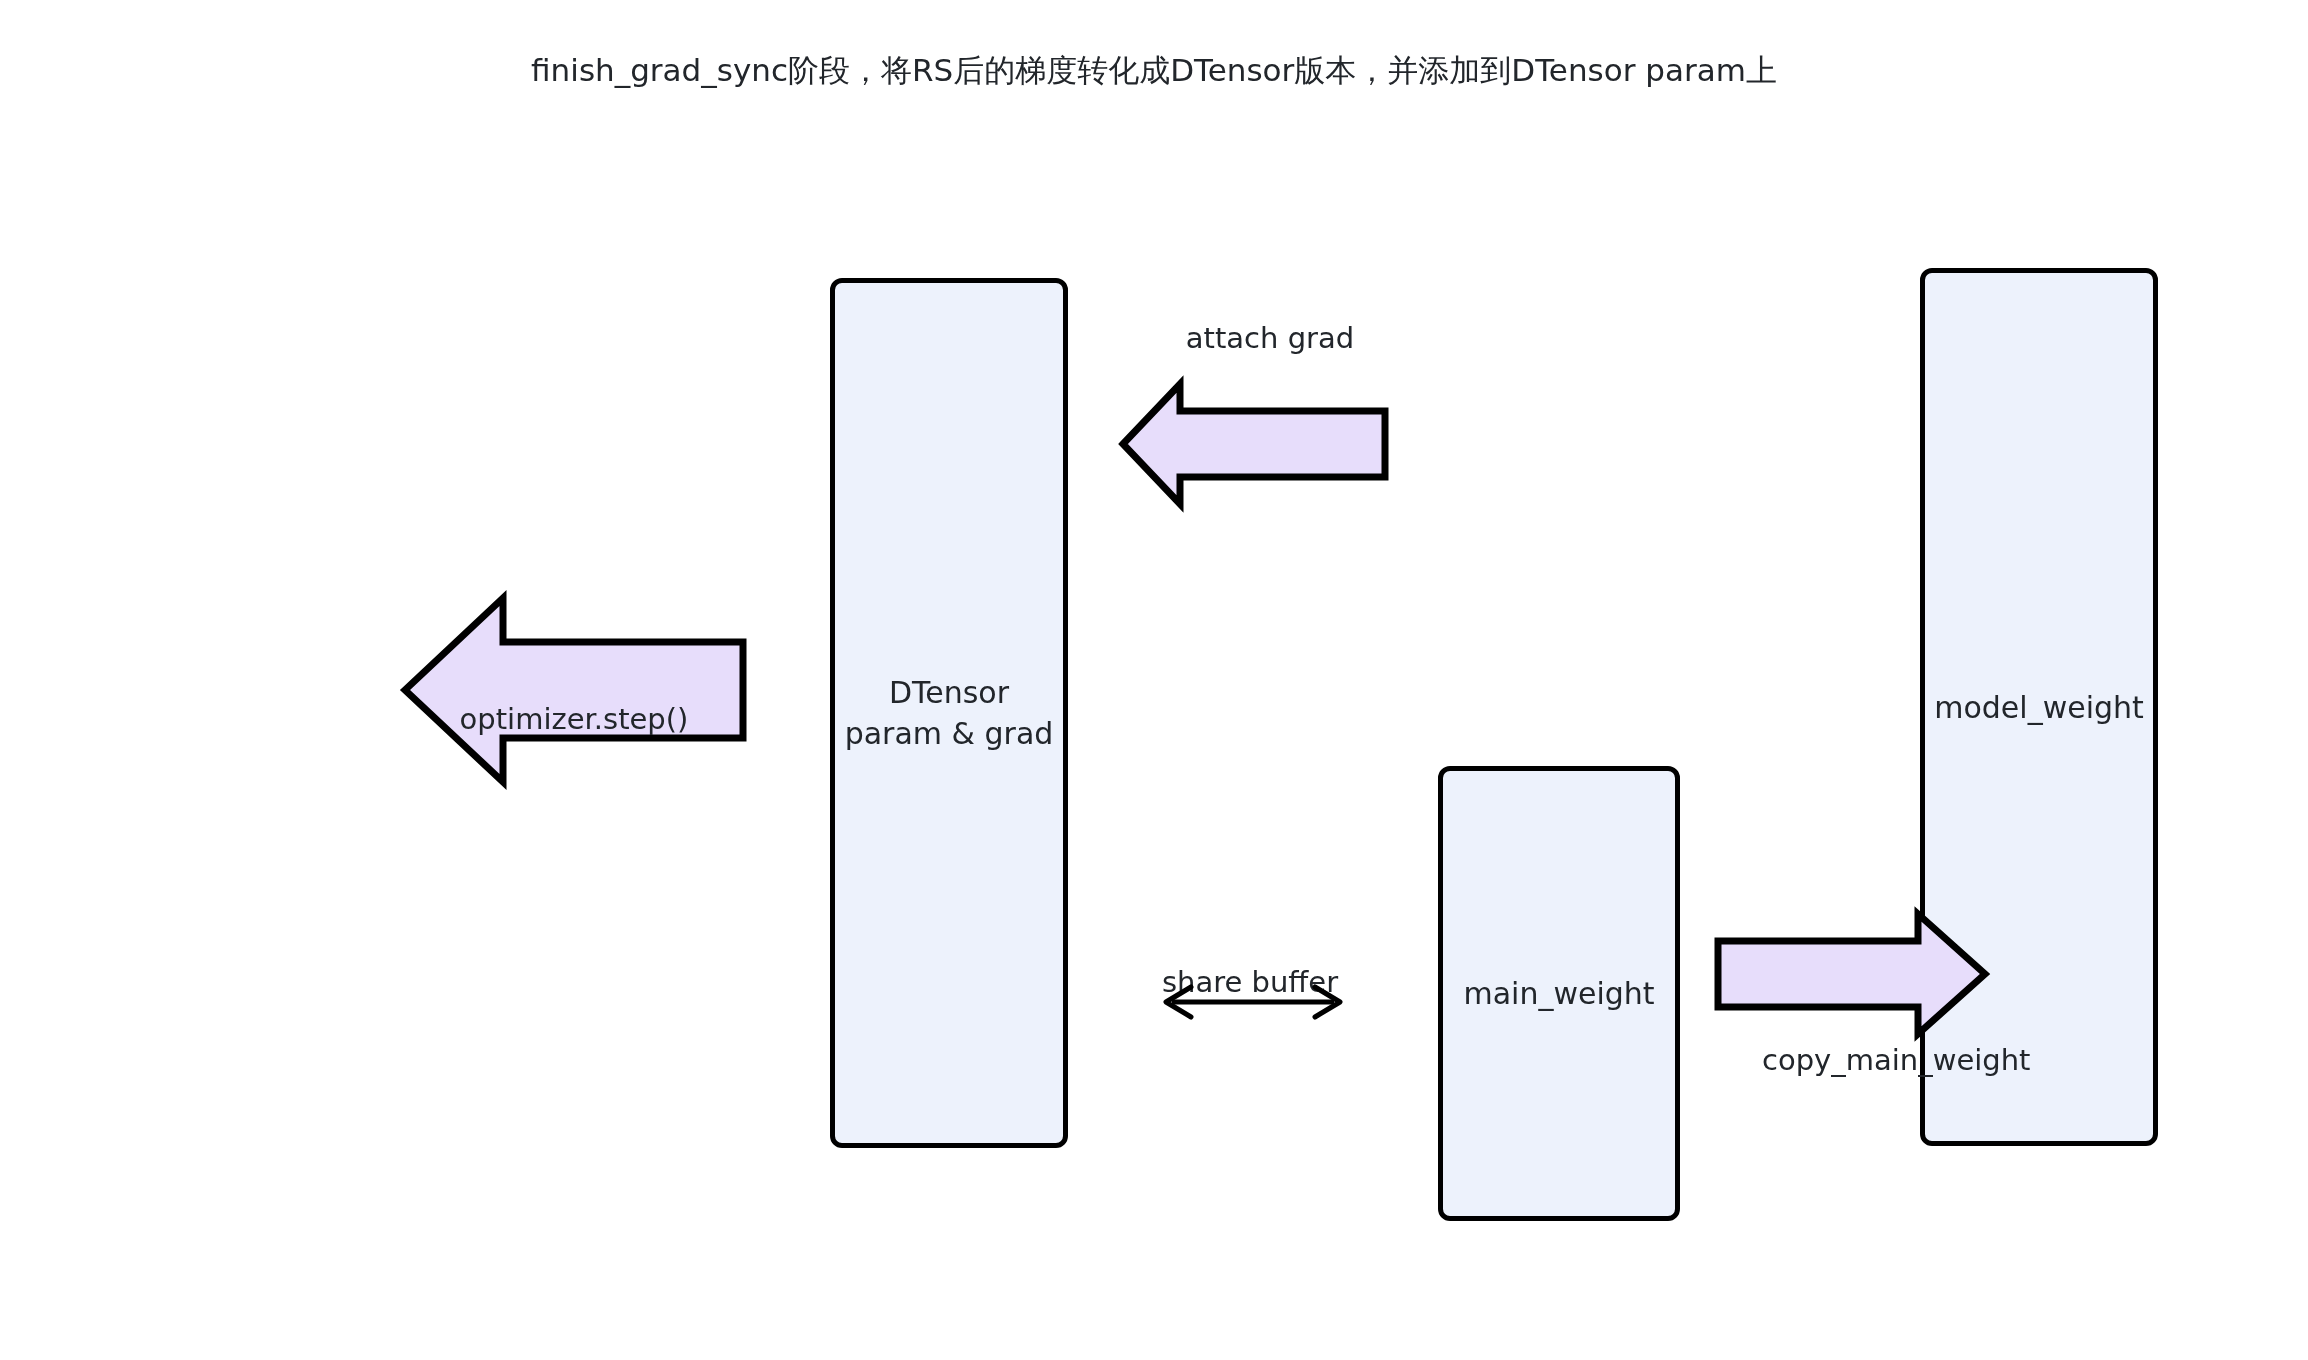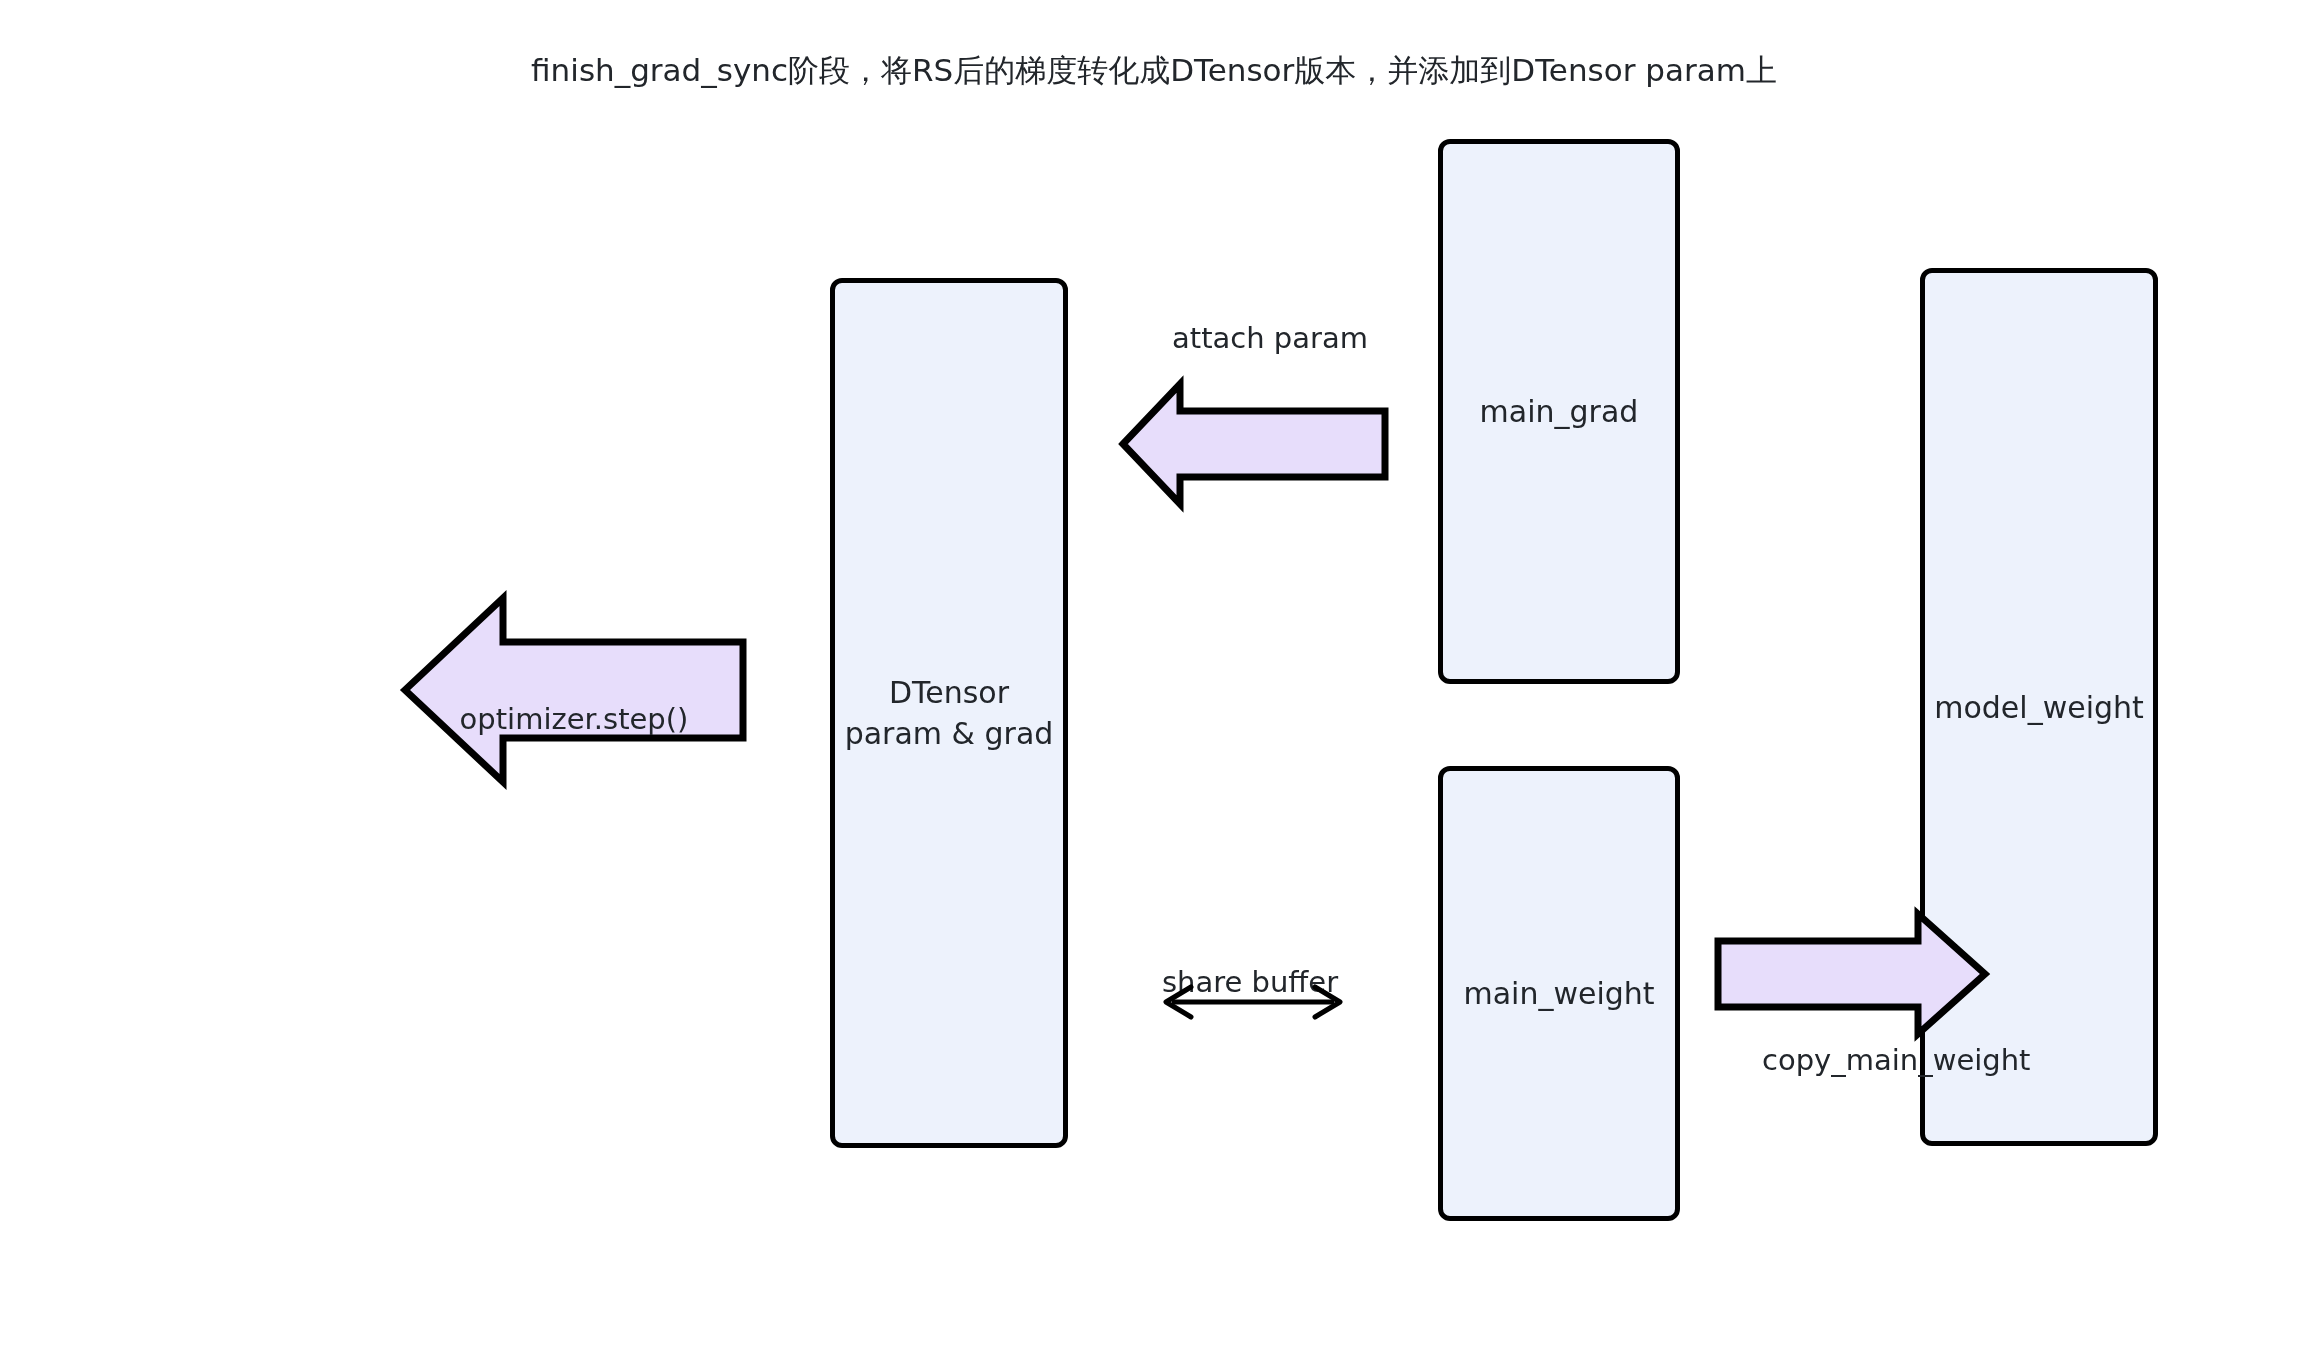--- a/index.html
+++ b/index.html
@@ -104,23 +104,20 @@
 <div id="canvas">
 
   <div class="diagram-title">finish_grad_sync阶段，将RS后的梯度转化成DTensor版本，并添加到DTensor param上</div>
 
 
   <div class="node-box" id="box-dtensor">
     <span class="node-label">DTensor
 param &amp; grad</span>
   </div>
 
-  <div class="node-box" id="box-main-grad">
-    <span class="node-label">main_grad</span>
-  </div>
 
   <div class="node-box" id="box-main-weight">
     <span class="node-label">main_weight</span>
   </div>
 
   <div class="node-box" id="box-model-weight">
     <span class="node-label">model_weight</span>
   </div>
 
   <div class="block-arrow" id="arrow-optimizer-step">
@@ -128,21 +125,21 @@
       <path d="M 5 100 L 103 8 L 103 52 L 343 52 L 343 148 L 103 148 L 103 192 Z" fill="#e7ddfb" stroke="#000000" stroke-width="7" stroke-linejoin="miter"></path>
     </svg>
   </div>
   <div class="arrow-text" id="label-optimizer-step">optimizer.step()</div>
 
   <div class="block-arrow" id="arrow-attach-grad">
     <svg width="272" height="132" viewBox="0 0 272 132">
       <path d="M 5 66 L 62 6 L 62 33 L 267 33 L 267 99 L 62 99 L 62 126 Z" fill="#e7ddfb" stroke="#000000" stroke-width="7" stroke-linejoin="miter"></path>
     </svg>
   </div>
-  <div class="edge-label" id="label-attach-grad">attach param</div>
+  <div class="edge-label" id="label-attach-grad">attach grad</div>
 
   <div class="edge-label" id="label-share-buffer">share buffer</div>
   <div class="thin-arrow" id="thin-arrow-share">
     <svg width="190" height="40" viewBox="0 0 190 40">
       <line x1="14" y1="20" x2="176" y2="20" stroke="#000000" stroke-width="5"></line>
       <polyline points="33,5 8,20 33,35" fill="none" stroke="#000000" stroke-width="5" stroke-linecap="round" stroke-linejoin="round"></polyline>
       <polyline points="157,5 182,20 157,35" fill="none" stroke="#000000" stroke-width="5" stroke-linecap="round" stroke-linejoin="round"></polyline>
     </svg>
   </div>
 

